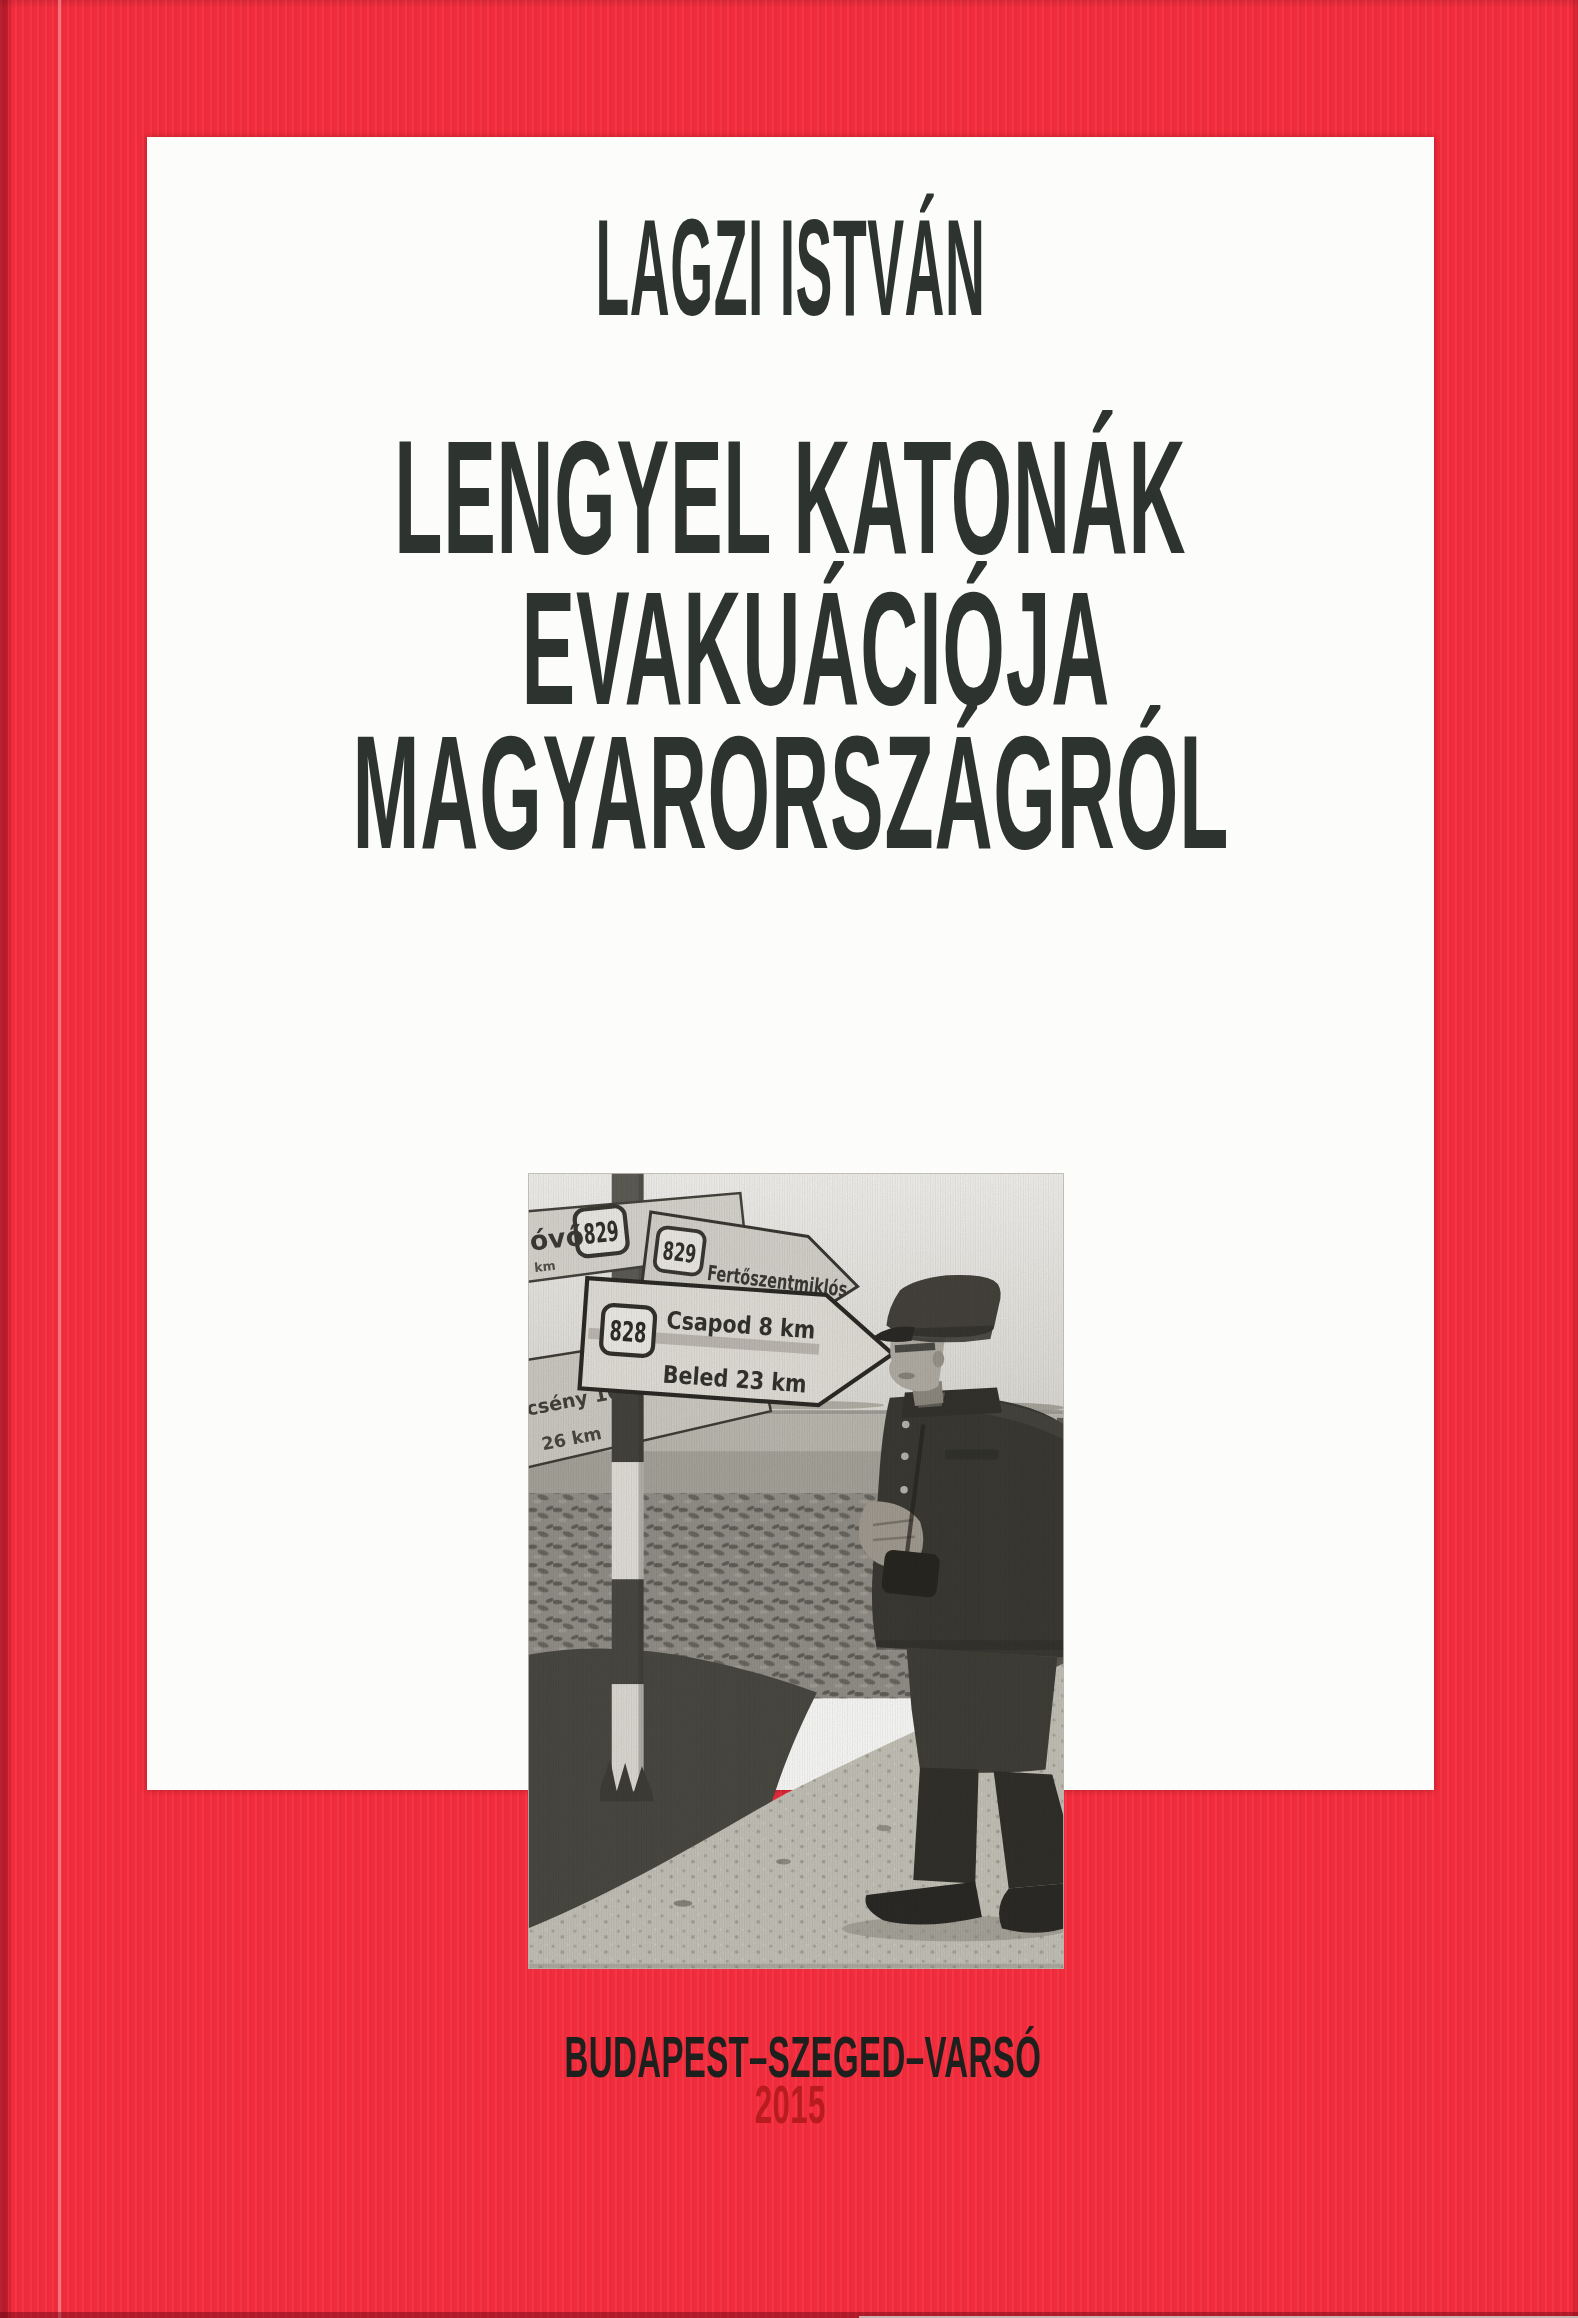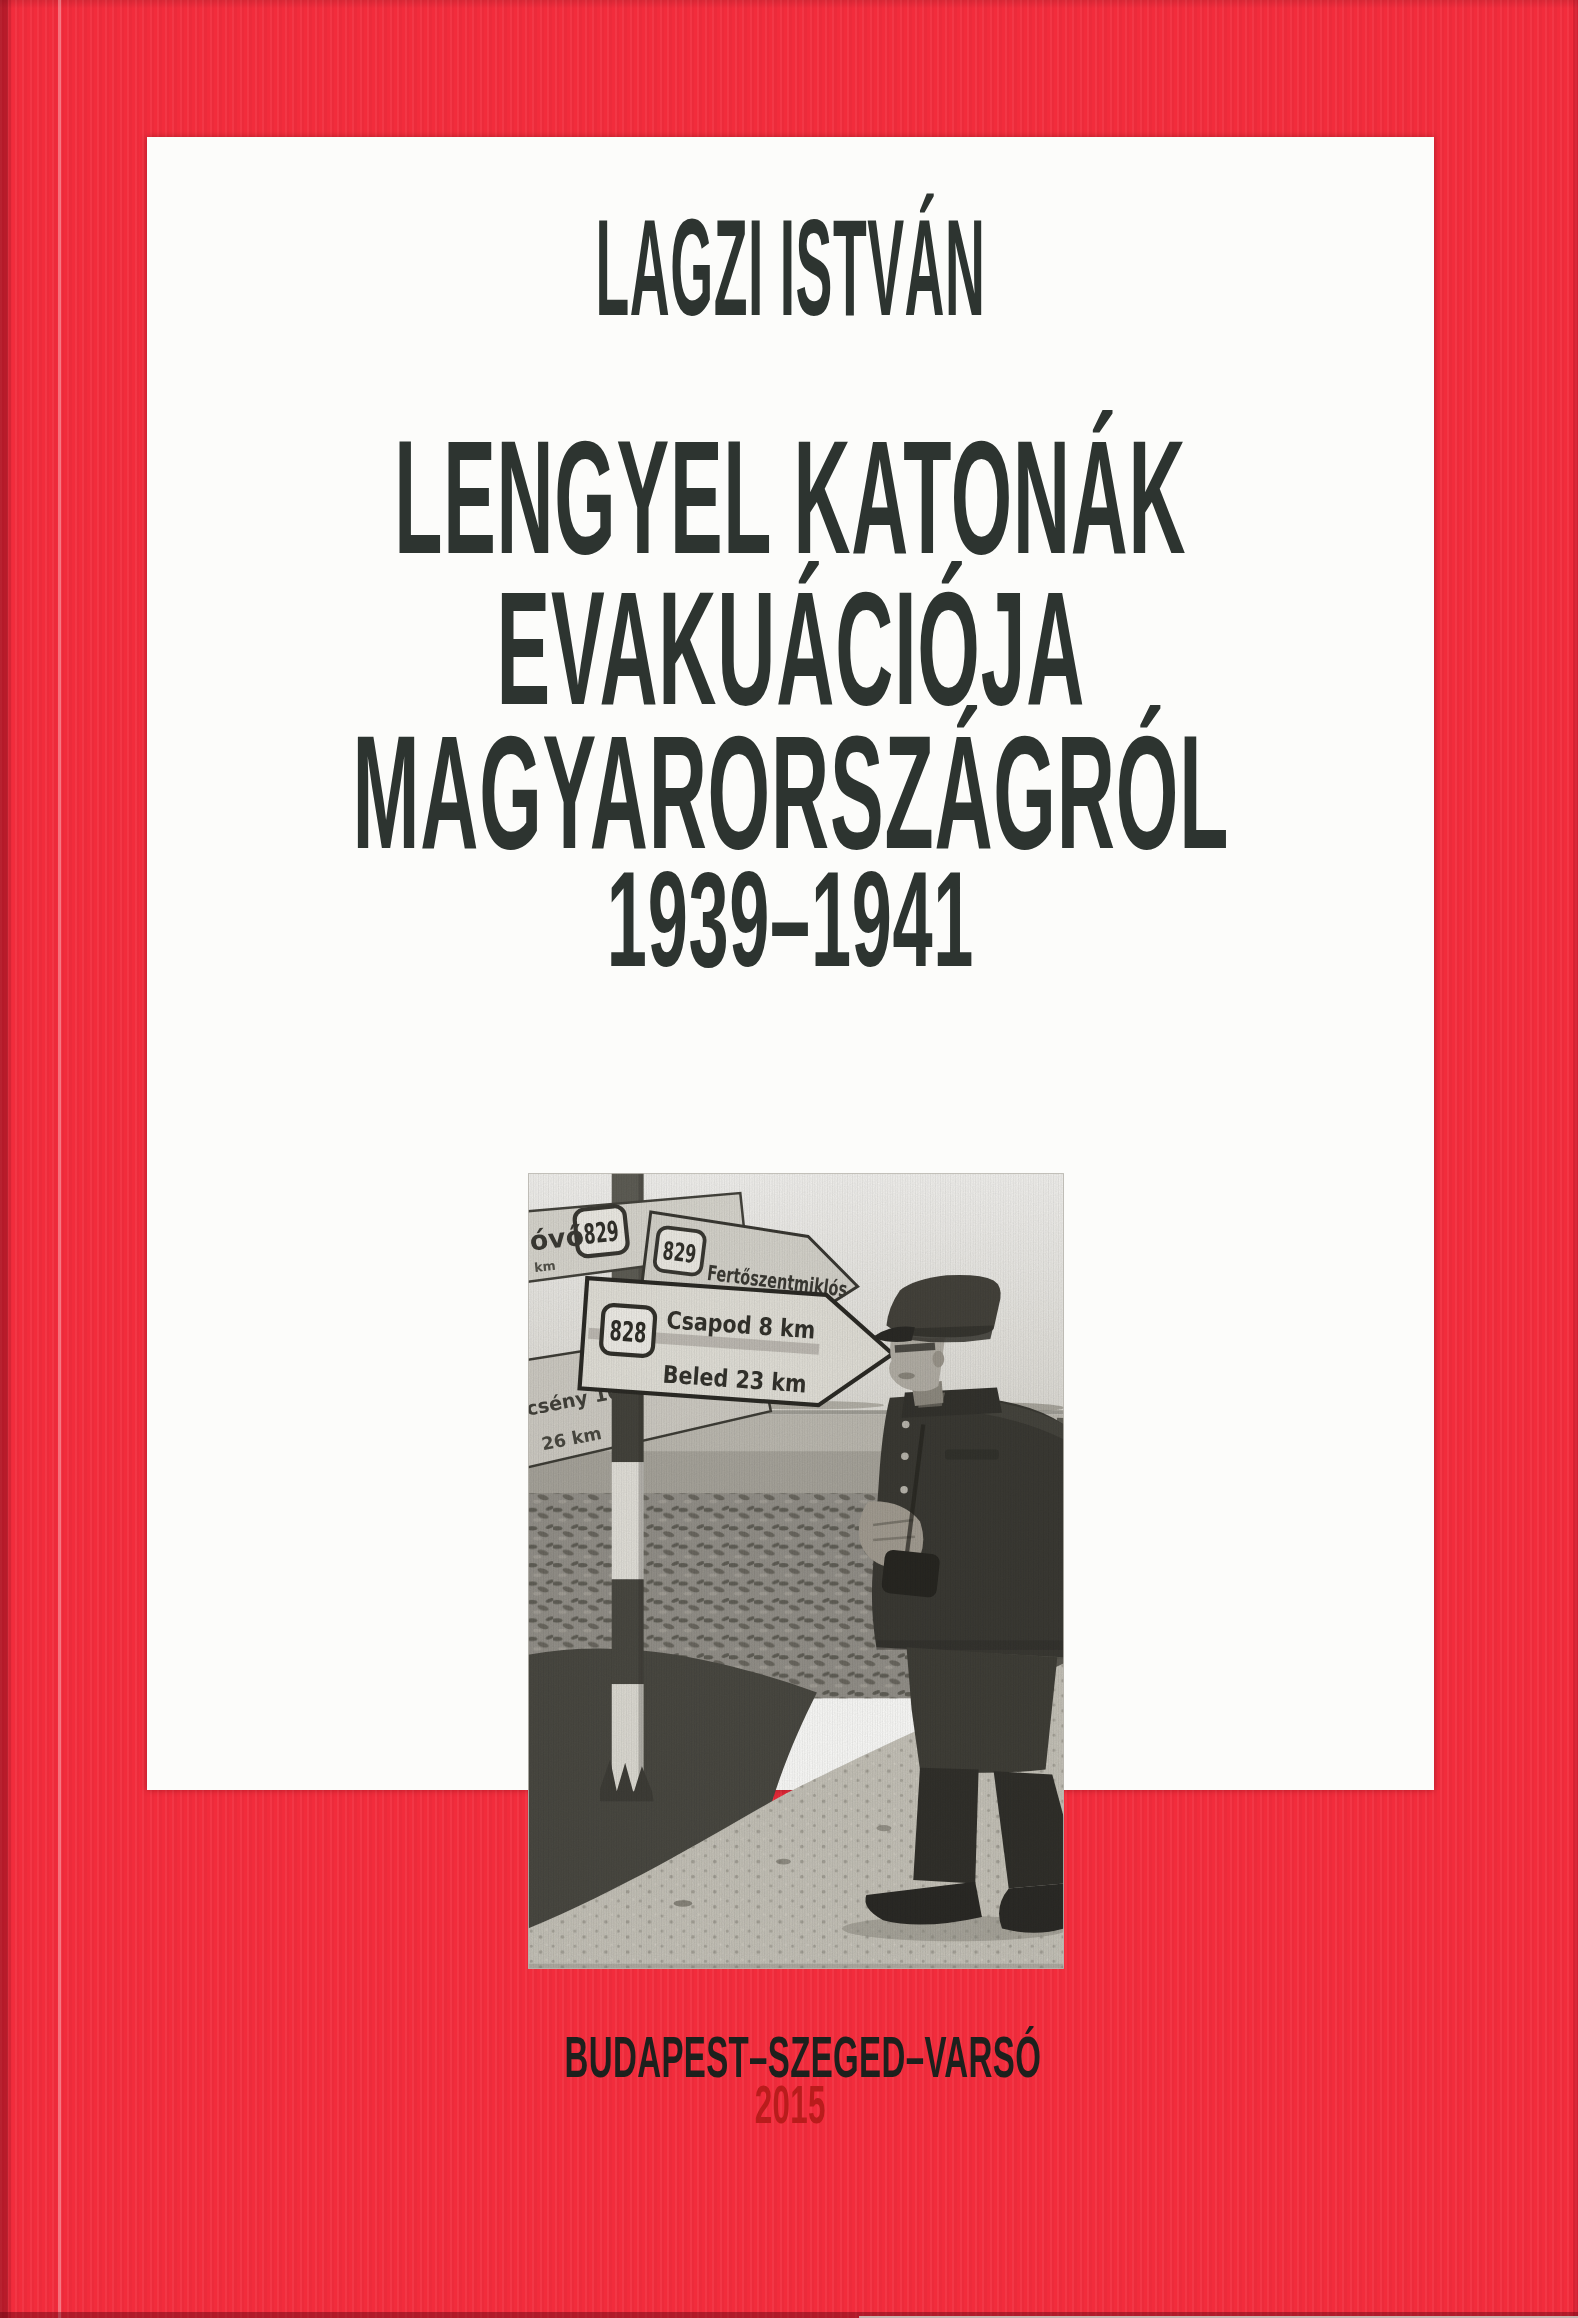--- a/index.html
+++ b/index.html
@@ -31,21 +31,21 @@
   }
   .cond{display:inline-block;transform-origin:50% 50%;letter-spacing:.01em;}
   .sx40{transform:scaleX(.40);}
   .sx49{transform:scaleX(.49);}
   .sx50{transform:scaleX(.50);}
   .sx53{transform:scaleX(.53);}
   .sx58{transform:scaleX(.58);}
 
   .author{top:59px;height:142px;font-size:138px;}
   .title1{top:281px;height:159px;font-size:161px;}
-  .title2{top:432px;height:159px;font-size:161px;}
+  .title2{top:432px;height:159px;font-size:161px;padding-left:25px;}
   .title3{top:576px;height:159px;font-size:161px;text-align:right;}
   .years {top:715px;height:134px;font-size:136px;}
   .imprint1{top:1890px;height:59px;font-size:57px;color:#1d201d;margin-left:12px;}
   .imprint2{top:1940px;height:54px;font-size:54px;color:#b91c1c;}
 
   .photo{position:absolute;left:381px;top:1036px;width:536px;height:796px;}
   .photo svg{display:block;overflow:hidden;}
   svg text{font-family:"DejaVu Sans", sans-serif;}
 </style>
 </head>
@@ -66,23 +66,20 @@
     </div>
 
     <div class="txt title1">
       <span class="cond sx49">LENGYEL KATONÁK</span>
     </div>
     <div class="txt title2">
       <span class="cond sx50">EVAKUÁCIÓJA</span>
     </div>
     <div class="txt title3">
       <span class="cond sx50">MAGYARORSZÁGRÓL</span>
-    </div>
-    <div class="txt years">
-      <span class="cond sx53">1939–1941</span>
     </div>
 
     <div class="photo">
       <svg width="536" height="796" viewBox="0 0 640 950" xmlns="http://www.w3.org/2000/svg">
         <defs>
           <linearGradient id="sky" x1="0" y1="0" x2="0" y2="1">
             <stop offset="0" stop-color="#f4f3f0"></stop>
             <stop offset="1" stop-color="#dbd9d2"></stop>
           </linearGradient>
           <pattern id="crop" width="30" height="22" patternUnits="userSpaceOnUse">

